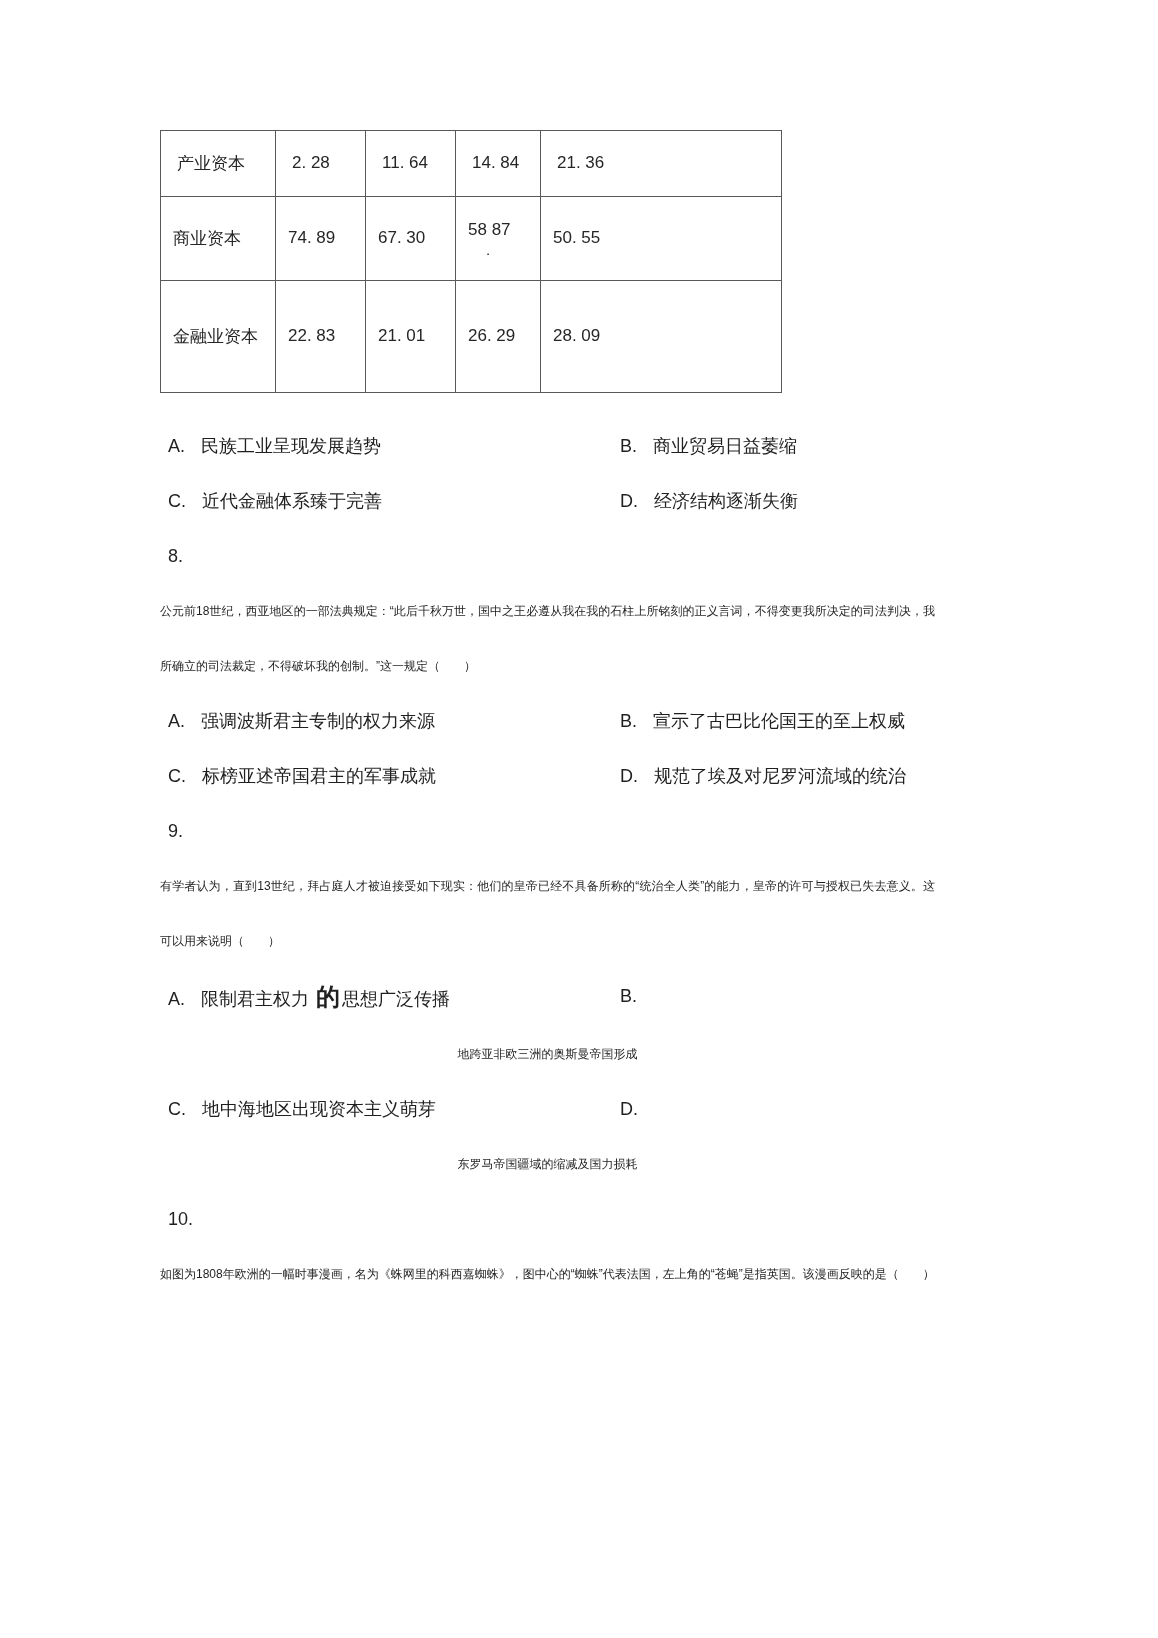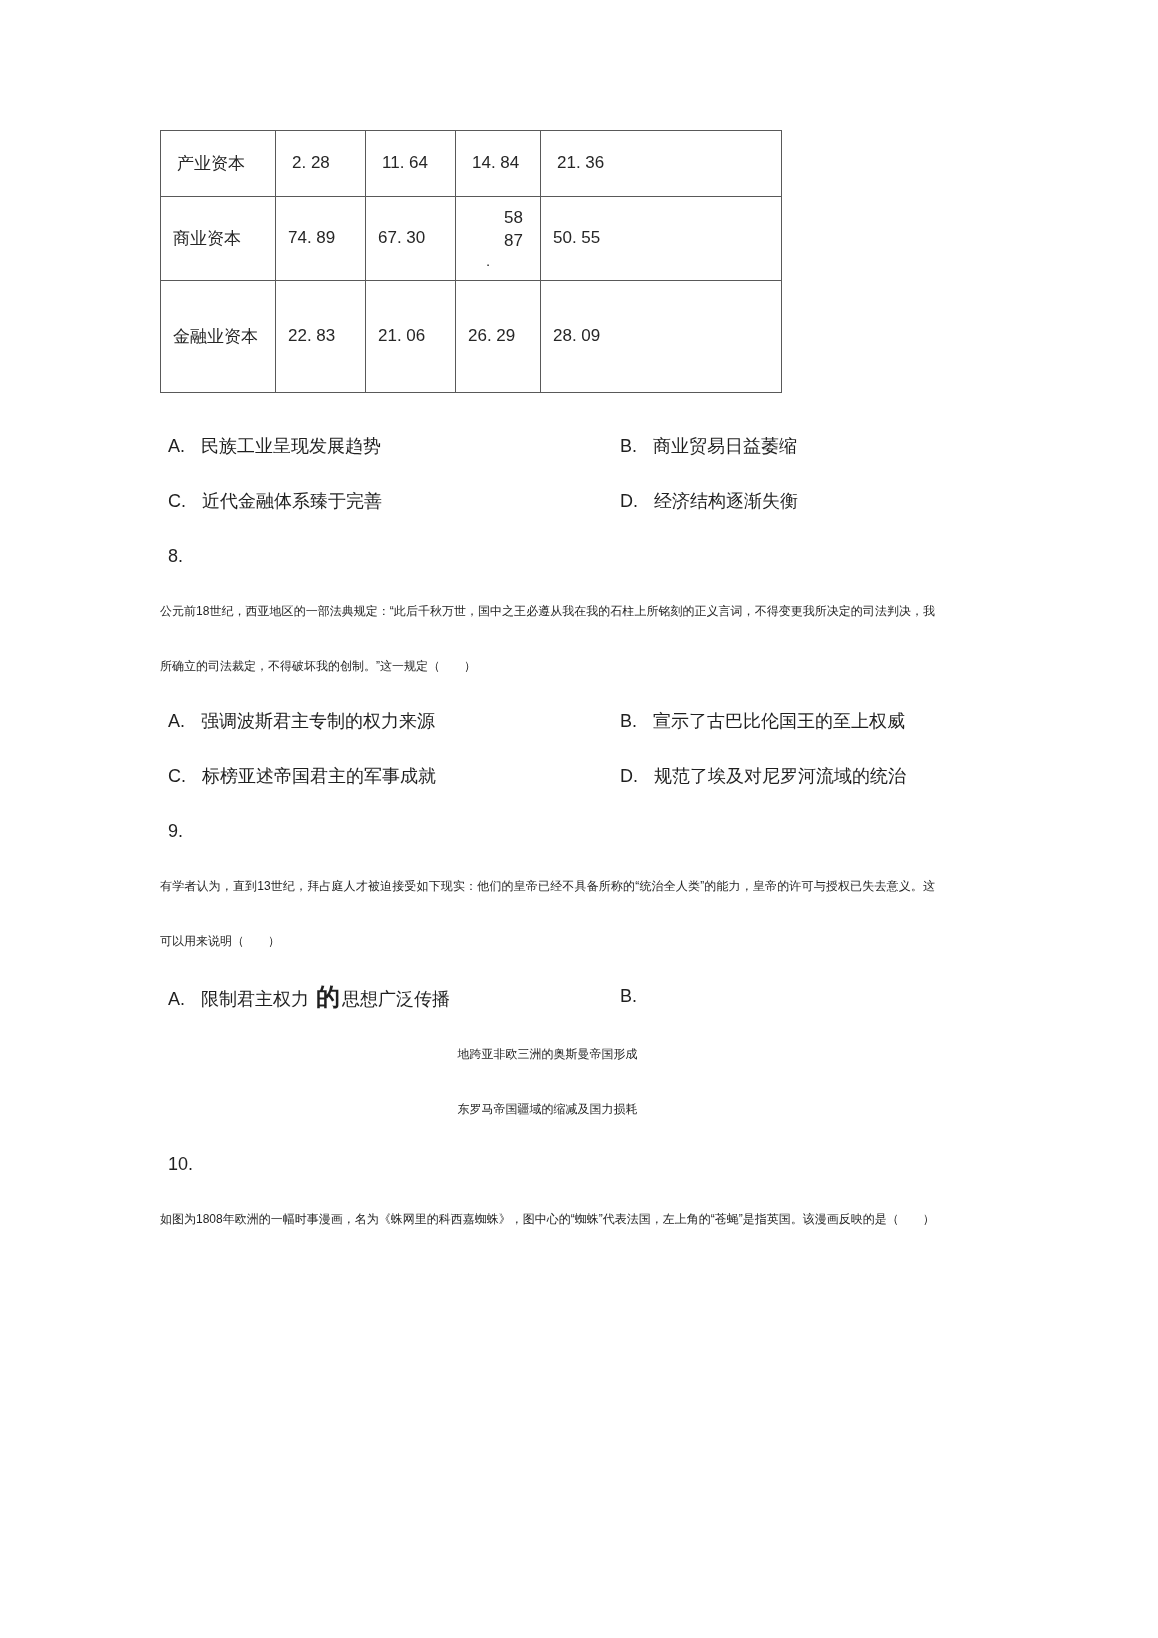--- a/index.html
+++ b/index.html
@@ -31,21 +31,21 @@
     overflow: hidden;
   }
   .cap-table tr.hdr td { height: 64px; }
   .cap-table tr.r1 td  { height: 66px; padding-left: 16px; }
   .cap-table tr.r2 td  { height: 84px; }
   .cap-table tr.r3 td  { height: 112px; margin-left: 35px; }
   .cap-table td.lbl {
     word-break: break-all;
     line-height: 2.7;
   }
-  .cap-table .stack .v1 { line-height: 1.35; margin-left: 36px; }
+  .cap-table .stack .v1 { line-height: 1.35; }
   .cap-table .stack .v2 { line-height: 1.1; font-size: 15px; padding-left: 18px; }
 
   
   .qnum {
     font-size: 18px;
     line-height: 55px;
     padding-left: 8px;
   }
   p.stem, p.cont {
     margin: 0;
@@ -99,21 +99,21 @@
         <td>67. 30</td>
         <td class="stack">
           <div class="v1">58 87</div>
           <div class="v2">.</div>
         </td>
         <td>50. 55</td>
       </tr>
       <tr class="r3">
         <td class="lbl">金融业资本</td>
         <td>22. 83</td>
-        <td>21. 06</td>
+        <td>21. 01</td>
         <td>26. 29</td>
         <td>28. 09</td>
       </tr>
     </tbody>
   </table>
 
   <div class="opt-grid mt-lg">
     <div class="opt">
       <span class="opt-label">A.</span><span>民族工业呈现发展趋势</span>
     </div>
@@ -153,18 +153,26 @@
   <p class="stem">有学者认为，直到13世纪，拜占庭人才被迫接受如下现实：他们的皇帝已经不具备所称的“统治全人类”的能力，皇帝的许可与授权已失去意义。这可以用来说明（　　）</p>
   <div class="opt-grid">
     <div class="opt">
       <span class="opt-label">A.</span><span><span>限制君主权力 </span><span class="bold-de">的</span><span>思想广泛传播</span></span>
     </div>
     <div class="opt">
       <span class="opt-label">B.</span>
     </div>
   </div>
   <p class="cont">地跨亚非欧三洲的奥斯曼帝国形成</p>
+  <div class="opt-grid">
+    <div class="opt">
+      <span class="opt-label">C.</span><span>地中海地区出现资本主义萌芽</span>
+    </div>
+    <div class="opt">
+      <span class="opt-label">D.</span>
+    </div>
+  </div>
   <p class="cont">东罗马帝国疆域的缩减及国力损耗</p>
 
   <div class="qnum">10.</div>
   <p class="stem">如图为1808年欧洲的一幅时事漫画，名为《蛛网里的科西嘉蜘蛛》，图中心的“蜘蛛”代表法国，左上角的“苍蝇”是指英国。该漫画反映的是（　　）</p>
 
 </div>
 
 </body></html>

